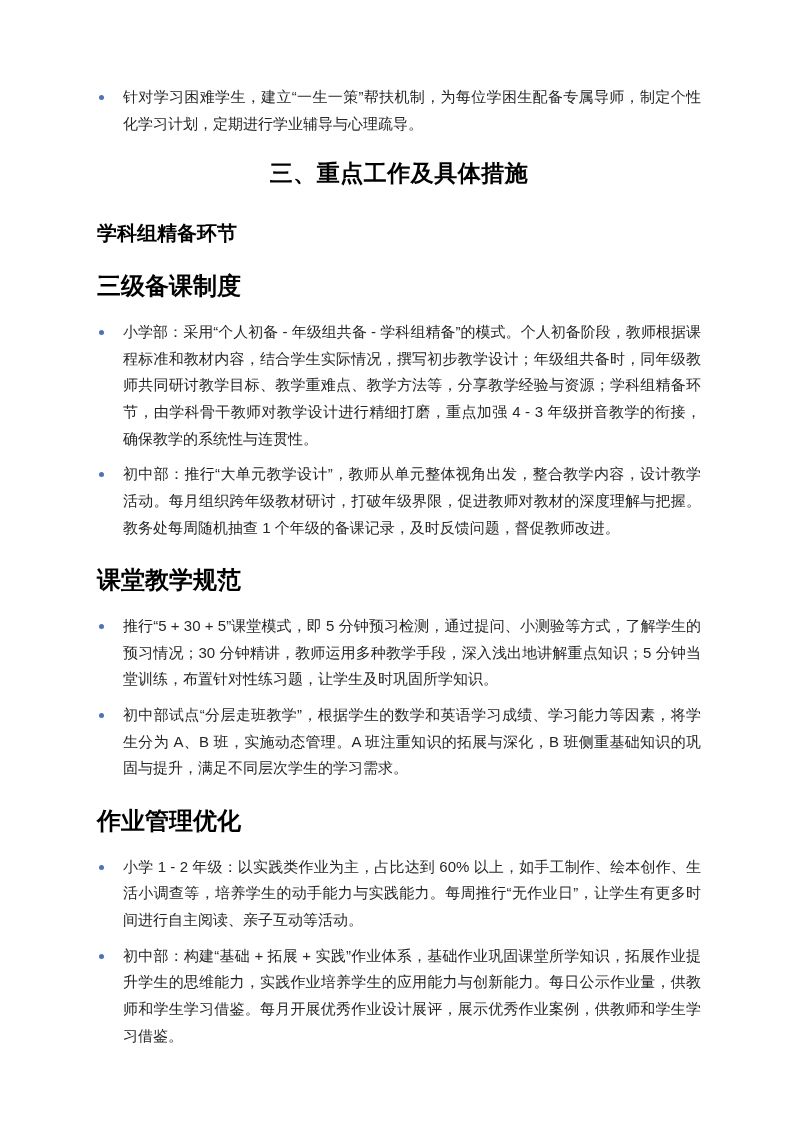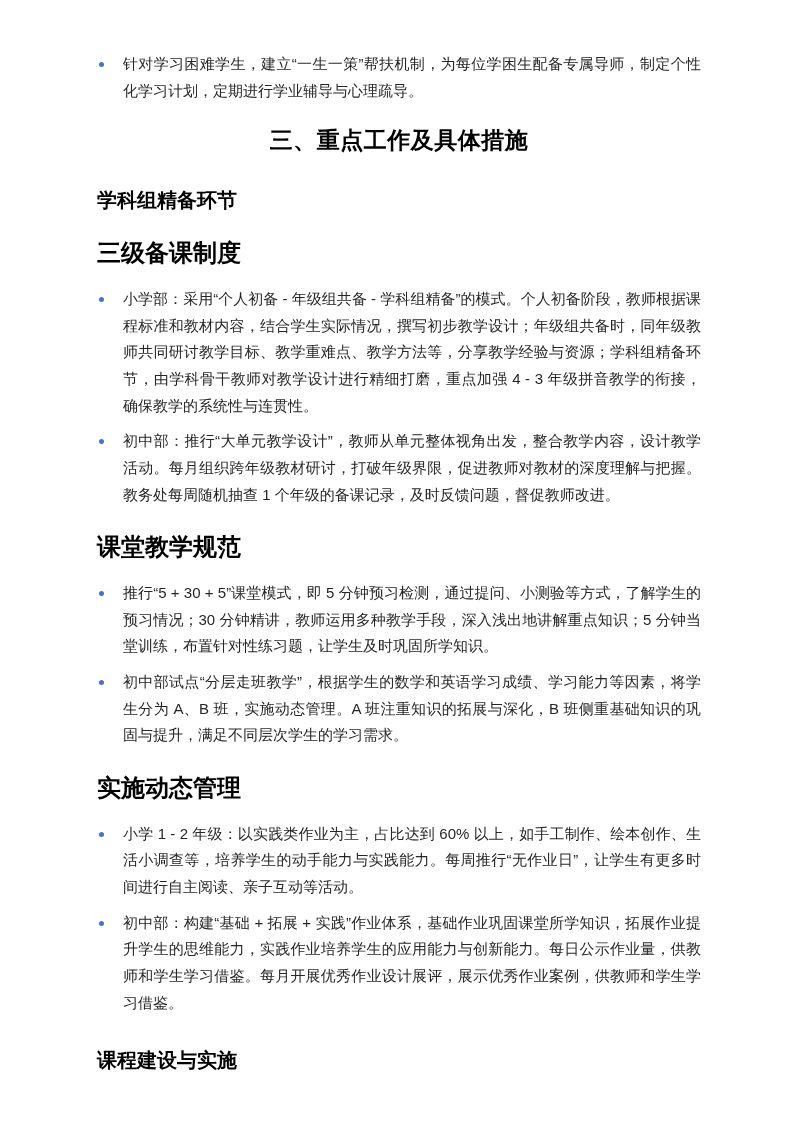--- a/index.html
+++ b/index.html
@@ -9,21 +9,21 @@
     --bullet:#4a72c4;
   }
   *{margin:0;padding:0;box-sizing:border-box;}
   html,body{background:var(--bg);}
   body{
     width:793px;height:1122px;margin:0 auto;overflow:hidden;
     font-family:"Liberation Sans","DejaVu Sans",sans-serif;
     color:var(--text);
   }
   .doc{
-    padding:51px 92px 0 97px;
+    padding:84px 92px 0 97px;
   }
   .para{
     font-size:15px;
     line-height:1.78;
     text-align:justify;
     margin:0 0 9px 0;
     color:var(--text);
   }
   .bullet{
     position:relative;
@@ -87,25 +87,24 @@
   <h4 class="h4">课堂教学规范</h4>
 
   <p class="para bullet">
     <span class="dot"></span><strong class="term"></strong><span>推行“5 + 30 + 5”课堂模式，即 5 分钟预习检测，通过提问、小测验等方式，了解学生的预习情况；30 分钟精讲，教师运用多种教学手段，深入浅出地讲解重点知识；5 分钟当堂训练，布置针对性练习题，让学生及时巩固所学知识。</span>
   </p>
 
   <p class="para bullet">
     <span class="dot"></span><strong class="term"></strong><span>初中部试点“分层走班教学”，根据学生的数学和英语学习成绩、学习能力等因素，将学生分为 A、B 班，实施动态管理。A 班注重知识的拓展与深化，B 班侧重基础知识的巩固与提升，满足不同层次学生的学习需求。</span>
   </p>
 
-  <h4 class="h4">实施动态管理</h4>
+  <h4 class="h4">作业管理优化</h4>
 
   <p class="para bullet">
     <span class="dot"></span><strong class="term">小学 1 - 2 年级：</strong><span>以实践类作业为主，占比达到 60% 以上，如手工制作、绘本创作、生活小调查等，培养学生的动手能力与实践能力。每周推行“无作业日”，让学生有更多时间进行自主阅读、亲子互动等活动。</span>
   </p>
 
   <p class="para bullet">
     <span class="dot"></span><strong class="term">初中部：</strong><span>构建“基础 + 拓展 + 实践”作业体系，基础作业巩固课堂所学知识，拓展作业提升学生的思维能力，实践作业培养学生的应用能力与创新能力。每日公示作业量，供教师和学生学习借鉴。每月开展优秀作业设计展评，展示优秀作业案例，供教师和学生学习借鉴。</span>
   </p>
 
-  <h3 class="h3">课程建设与实施</h3>
 
 </div>
 
 </body></html>

